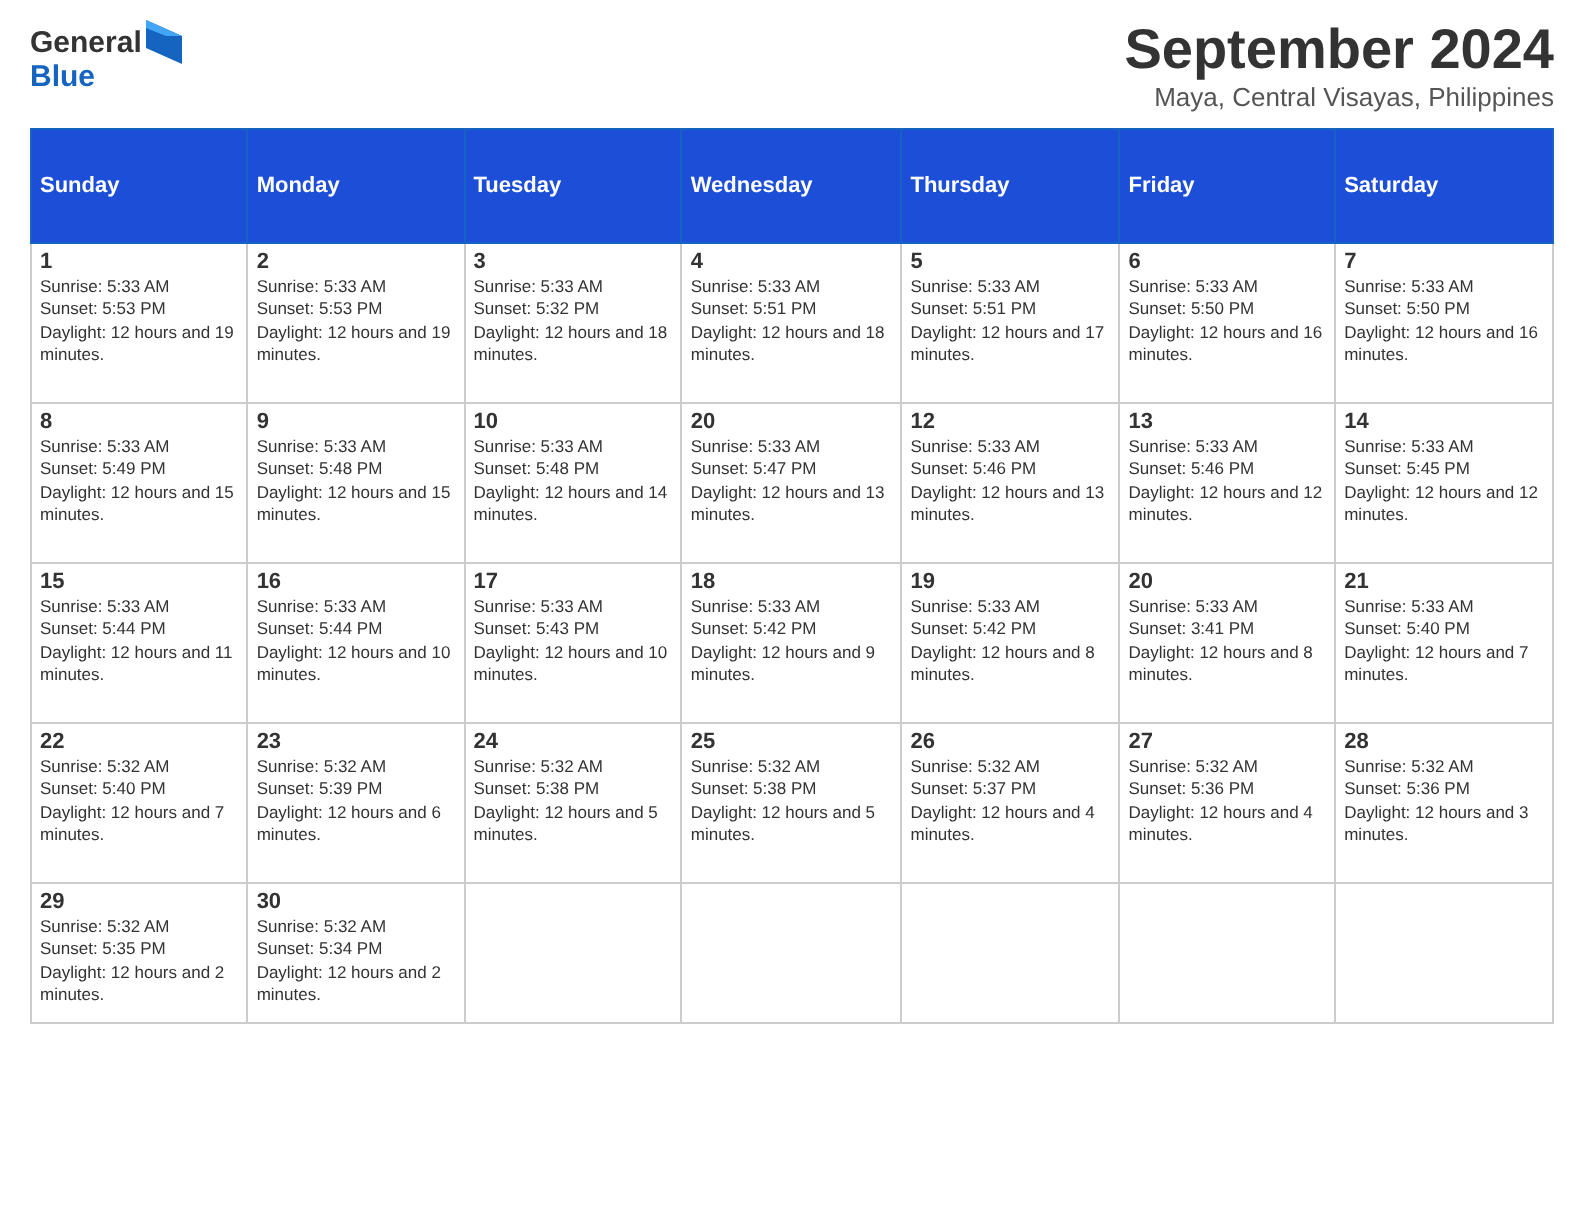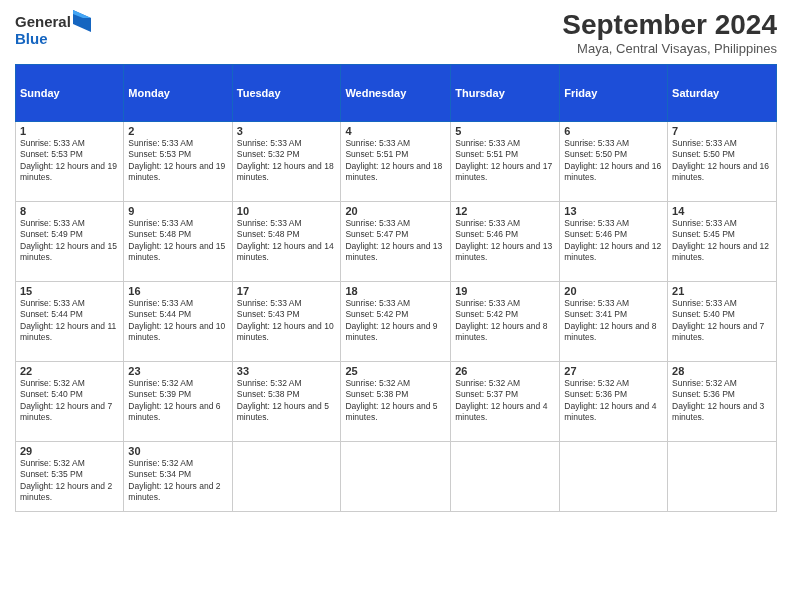--- a/index.html
+++ b/index.html
@@ -280,21 +280,21 @@
         <div class="day-info">Sunset: 5:40 PM</div>
         <div class="day-info">Daylight: 12 hours and 7 minutes.</div>
       </td>
           <td>
         <div class="day-num">23</div>
         <div class="day-info">Sunrise: 5:32 AM</div>
         <div class="day-info">Sunset: 5:39 PM</div>
         <div class="day-info">Daylight: 12 hours and 6 minutes.</div>
       </td>
           <td>
-        <div class="day-num">33</div>
+        <div class="day-num">24</div>
         <div class="day-info">Sunrise: 5:32 AM</div>
         <div class="day-info">Sunset: 5:38 PM</div>
         <div class="day-info">Daylight: 12 hours and 5 minutes.</div>
       </td>
           <td>
         <div class="day-num">25</div>
         <div class="day-info">Sunrise: 5:32 AM</div>
         <div class="day-info">Sunset: 5:38 PM</div>
         <div class="day-info">Daylight: 12 hours and 5 minutes.</div>
       </td>

